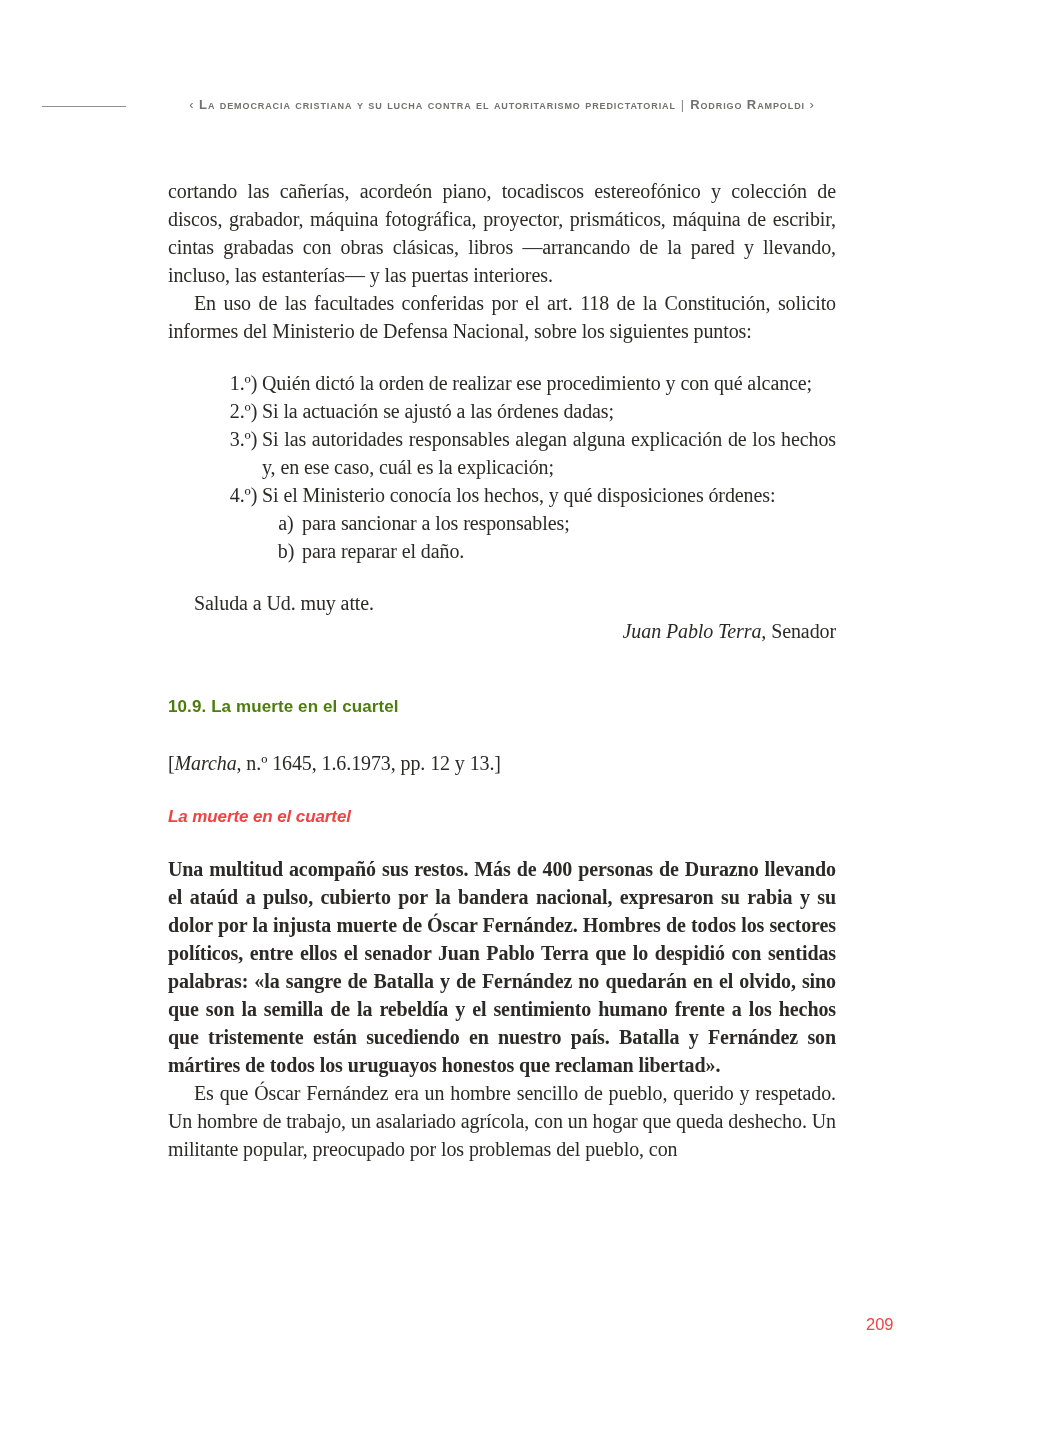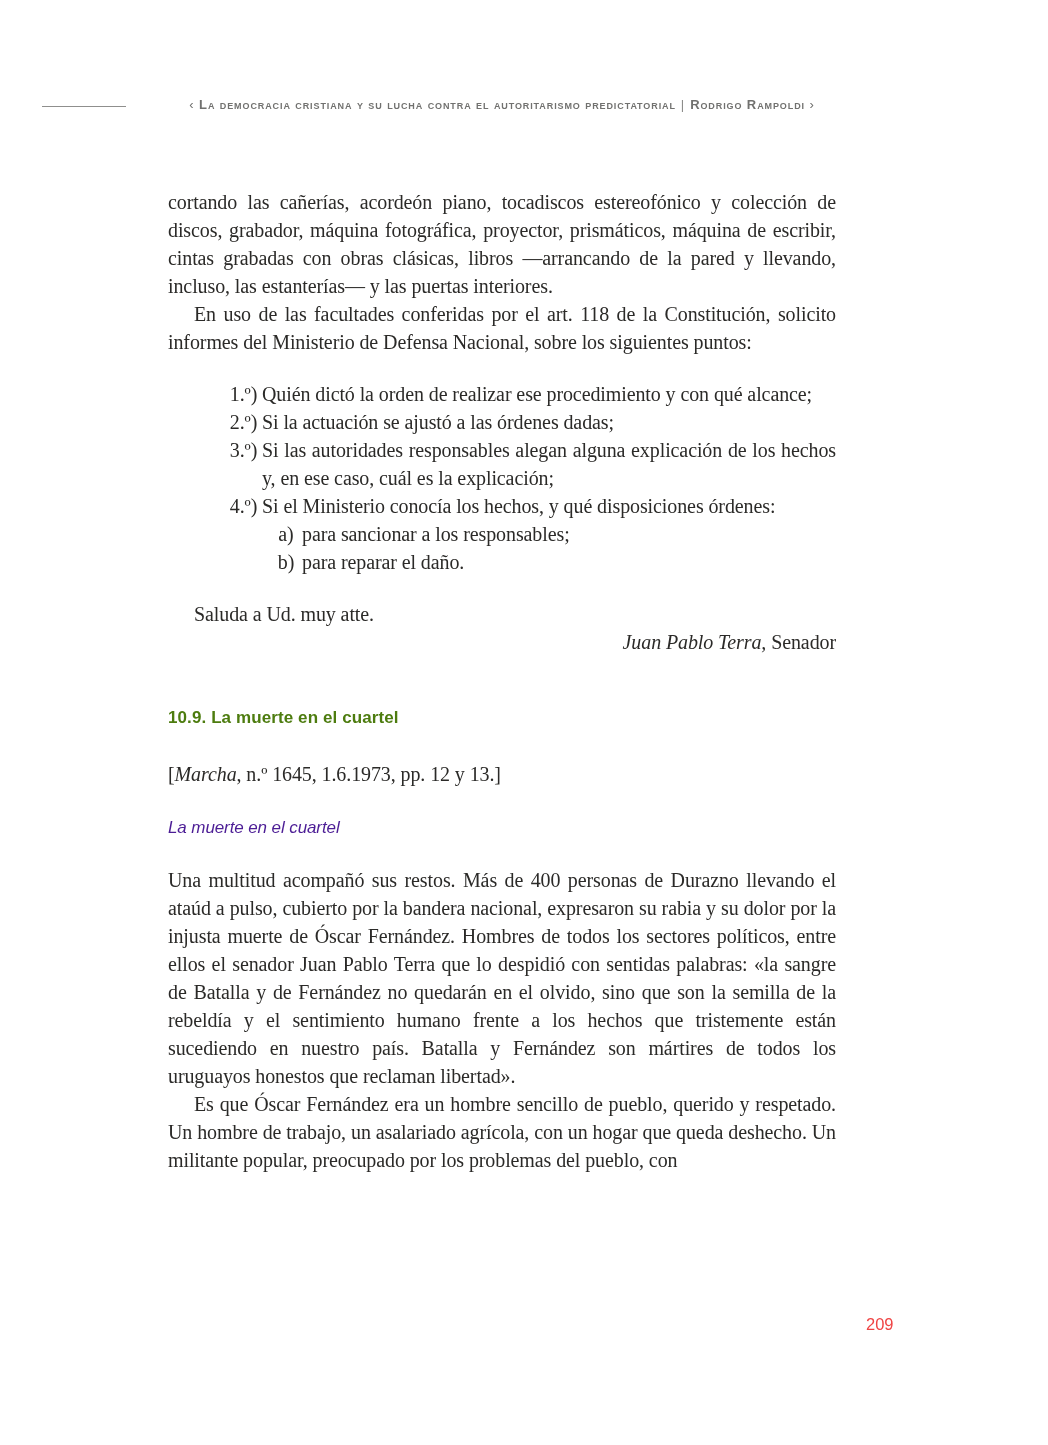--- a/index.html
+++ b/index.html
@@ -42,21 +42,21 @@
   .running-header .sep {
     font-weight: 400;
     padding: 0 5px;
     color: #8a8a88;
   }
   .running-header .angle { font-weight: 400; }
   
   .content {
     position: absolute;
     left: 168px;
-    top: 188px;
+    top: 177px;
     width: 668px;
     font-size: 20px;
     line-height: 28px;
     letter-spacing: -0.1px;
     text-align: justify;
   }
   .content p { margin: 0; }
   .indent { text-indent: 26px; }
   .italic { font-style: italic; }
   
@@ -97,27 +97,27 @@
     text-align: left;
   }
   .summary {
     margin-top: 20px !important;
     font-style: italic;
   }
   .subheading {
     margin: 28px 0 0 0;
     font-family: "Liberation Sans", sans-serif;
     font-size: 17px;
-    font-weight: 400;
+    font-weight: 700;
     font-style: italic;
     line-height: 24px;
-    color: #4c1d95;
+    color: #ef4444;
     text-align: left;
   }
-  .article-p1 { margin-top: 26px !important; }
+  .article-p1 { margin-top: 26px !important; font-weight: bold; }
   .page-number {
     position: absolute;
     left: 866px;
     top: 1315px;
     font-family: "Liberation Sans", sans-serif;
     font-size: 16.5px;
     color: #ef4444;
   }
 </style>
 </head>

